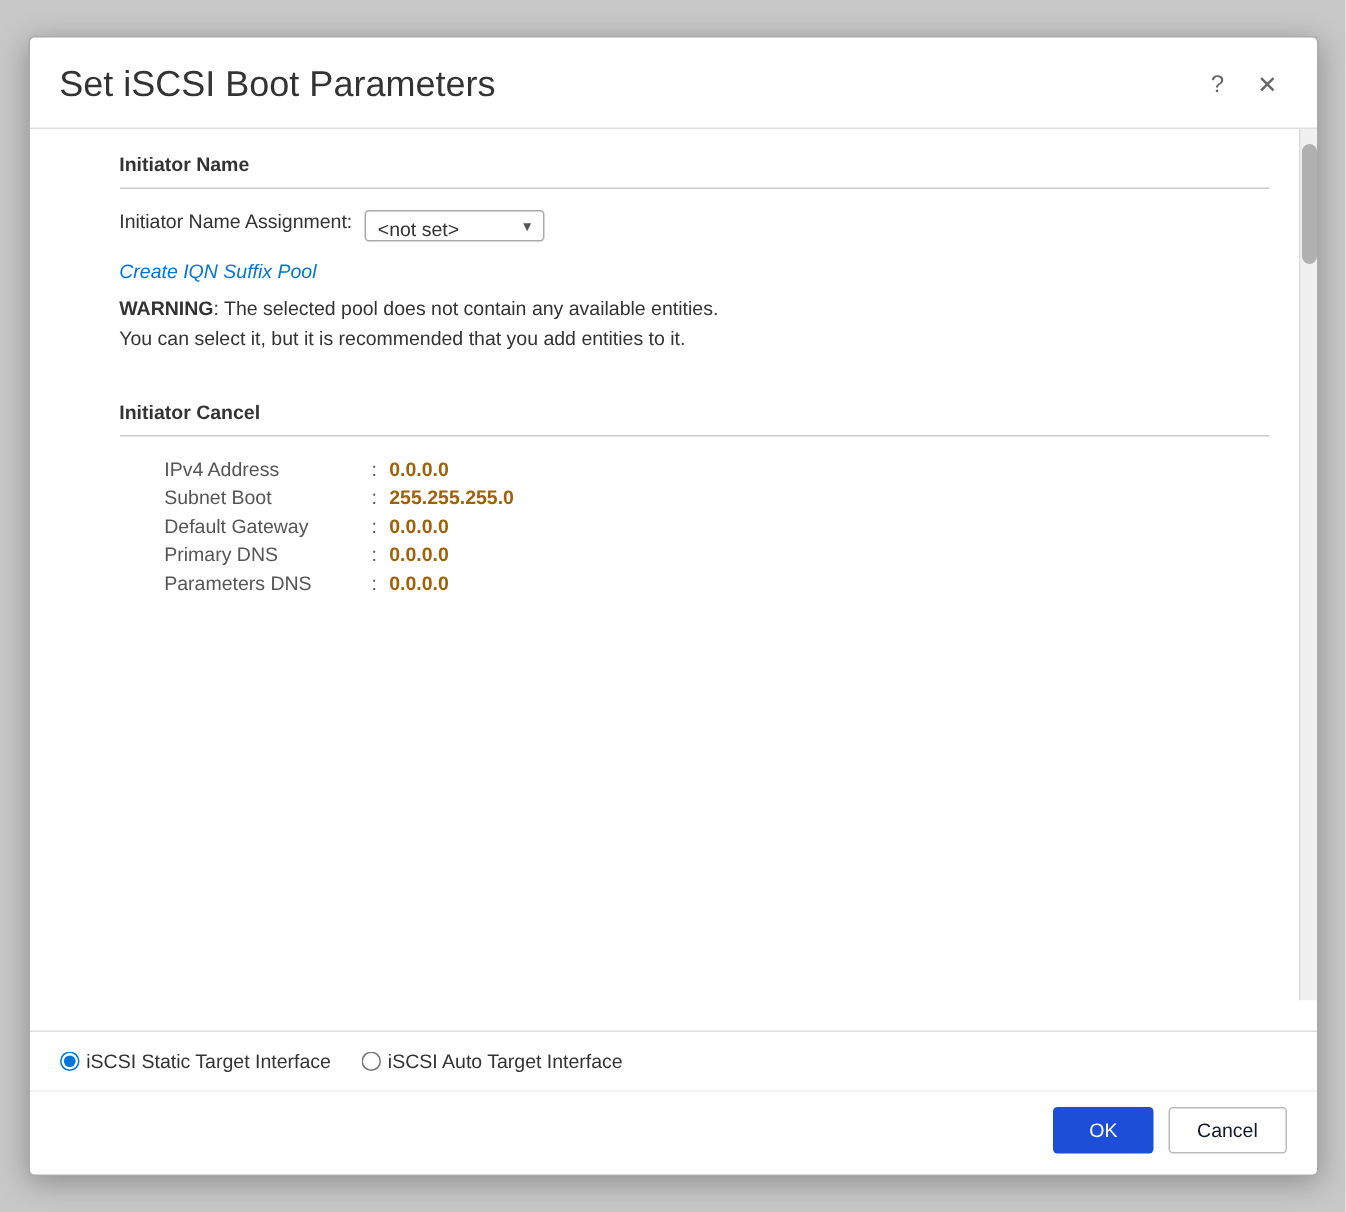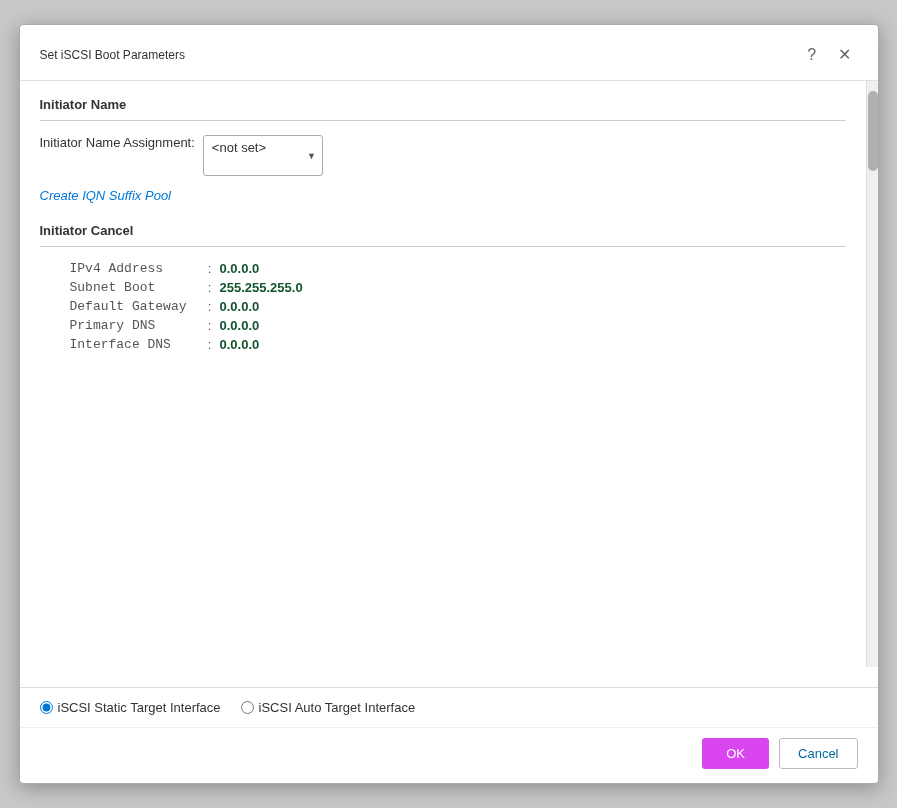--- a/index.html
+++ b/index.html
@@ -25,21 +25,21 @@
       position: relative;
     }
     .dialog-header {
       display: flex;
       align-items: center;
       justify-content: space-between;
       padding: 18px 20px 14px 20px;
       border-bottom: 1px solid #e0e0e0;
     }
     .dialog-title {
-      font-size: 12px;
+      font-size: 24px;
       font-weight: 300;
       color: #333;
     }
     .dialog-header-icons {
       display: flex;
       align-items: center;
       gap: 10px;
     }
     .icon-btn {
       cursor: pointer;
@@ -53,20 +53,21 @@
 
     .dialog-body {
       flex: 1;
       display: flex;
       overflow: hidden;
     }
     .dialog-content {
       flex: 1;
       padding: 0 20px;
       overflow-y: auto;
+      margin-left: 40px;
     }
     .scrollbar {
       width: 12px;
       background: #f0f0f0;
       border-left: 1px solid #ddd;
       position: relative;
     }
     .scrollbar-thumb {
       width: 10px;
       height: 80px;
@@ -107,21 +108,21 @@
       color: #555;
       position: absolute;
       right: 7px;
       top: 50%;
       transform: translateY(-50%);
       pointer-events: none;
     }
     .select-wrapper select {
       border: 1px solid #aaa;
       border-radius: 3px;
-      padding: 4px 28px 20px 8px;
+      padding: 4px 28px 0 8px;
       font-size: 13px;
       color: #333;
       background: #fff;
       appearance: none;
       -webkit-appearance: none;
       cursor: pointer;
       min-width: 120px;
     }
 
     .link-btn {
@@ -145,23 +146,23 @@
       font-weight: 700;
     }
 
     .info-grid {
       margin: 10px 0 6px 30px;
       display: grid;
       grid-template-columns: 130px 20px auto;
       row-gap: 4px;
       font-size: 13px;
     }
-    .info-grid .lbl { color: #555; font-family: Liberation Mono, monospace; }
+    .info-grid .lbl { color: #555; }
     .info-grid .colon { color: #555; text-align: center; }
-    .info-grid .val { font-weight: 700; color: #14532d; }
+    .info-grid .val { font-weight: 700; color: #a16207; }
 
     .create-link-row {
       margin: 8px 0 4px 0;
     }
     .info-text {
       font-size: 13px;
       color: #555;
       margin: 2px 0 16px 0;
     }
 
@@ -189,32 +190,32 @@
     }
 
     .action-row {
       display: flex;
       justify-content: flex-end;
       gap: 10px;
       padding: 10px 20px 14px 20px;
       border-top: 1px solid #eee;
     }
     .btn-ok {
-      background: #d946ef;
+      background: #1d4ed8;
       color: #fff;
       border: none;
       border-radius: 3px;
       padding: 7px 24px;
       font-size: 13px;
       cursor: pointer;
       font-weight: 500;
     }
     .btn-cancel {
       background: #fff;
-      color: #0369a1;
+      color: #0f172a;
       border: 1px solid #bbb;
       border-radius: 3px;
       padding: 7px 18px;
       font-size: 13px;
       cursor: pointer;
     }
   </style>
 </head>
 <body>
 
@@ -237,20 +238,23 @@
         <span class="form-label">Initiator Name Assignment:</span>
         <div class="select-wrapper">
           <select><option>&lt;not set&gt;</option><option>Pool</option><option>User Defined</option></select>
         </div>
       </div>
 
       <div class="create-link-row">
         <button class="link-btn">Create IQN Suffix Pool</button>
       </div>
 
+      <div class="warning-box">
+        <span class="warn-label">WARNING</span><span>: The selected pool does not contain any available entities.<br>You can select it, but it is recommended that you add entities to it.</span>
+      </div>
 
       <div class="section-header">Initiator Cancel</div>
 
 
       <div class="info-grid">
         <span class="lbl">IPv4 Address</span>
         <span class="colon">:</span>
         <span class="val">0.0.0.0</span>
 
         <span class="lbl">Subnet Boot</span>
@@ -258,21 +262,21 @@
         <span class="val">255.255.255.0</span>
 
         <span class="lbl">Default Gateway</span>
         <span class="colon">:</span>
         <span class="val">0.0.0.0</span>
 
         <span class="lbl">Primary DNS</span>
         <span class="colon">:</span>
         <span class="val">0.0.0.0</span>
 
-        <span class="lbl">Interface DNS</span>
+        <span class="lbl">Parameters DNS</span>
         <span class="colon">:</span>
         <span class="val">0.0.0.0</span>
       </div>
 
 
     </div>
 
     <div class="scrollbar">
       <div class="scrollbar-thumb"></div>
     </div>

